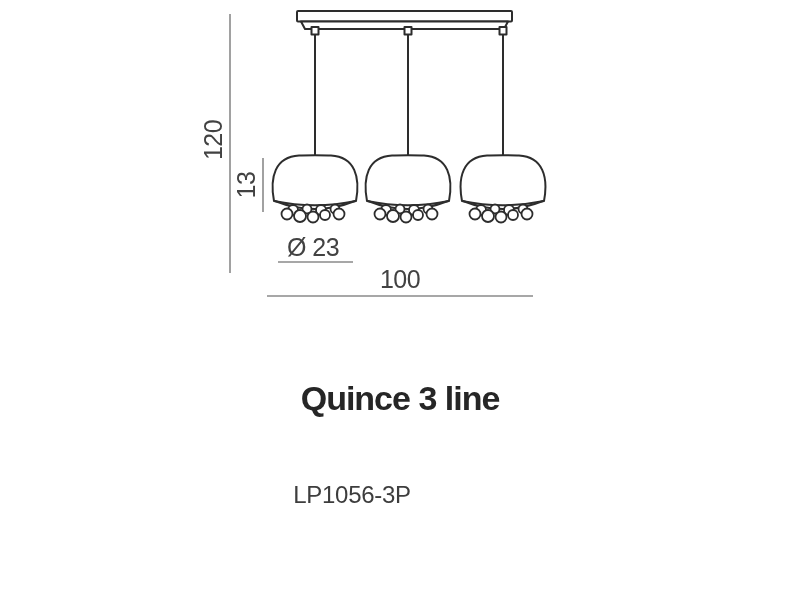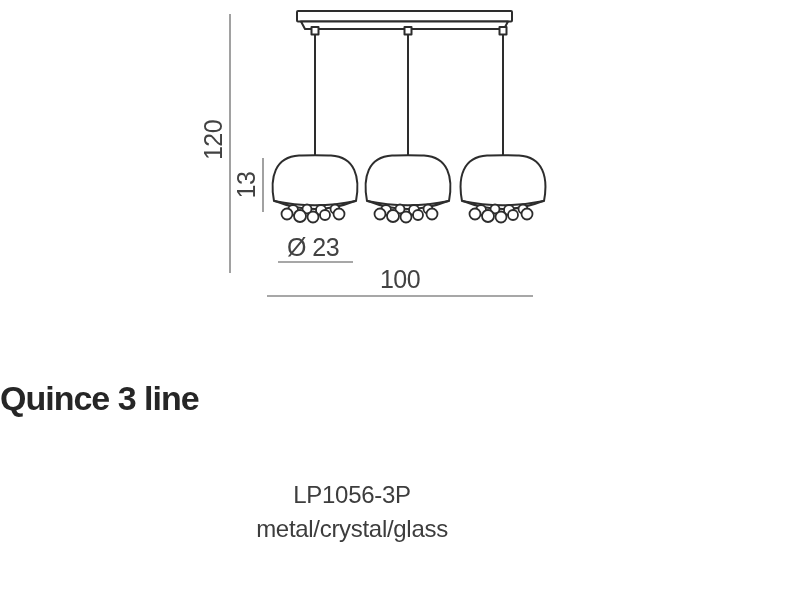--- a/index.html
+++ b/index.html
@@ -48,20 +48,21 @@
     fill: #424242;
     font-family: "Liberation Sans", sans-serif;
     font-size: 25px;
     letter-spacing: -0.5px;
   }
   .product-title {
     position: absolute;
     top: 379px;
     left: 0;
     width: 800px;
+    text-align: center;
     font-size: 34px;
     font-weight: bold;
     letter-spacing: -1px;
     color: #262626;
   }
   .product-specs {
     position: absolute;
     top: 478px;
     left: 0;
     width: 704px;
@@ -135,16 +136,15 @@
     <g>
       <line class="dim-line" x1="267" y1="296" x2="533" y2="296"></line>
       <text class="dim-text" x="400" y="288" text-anchor="middle">100</text>
     </g>
   </svg>
 
   <div class="product-title">Quince 3 line</div>
 
   <div class="product-specs">
     <div>LP1056-3P</div>
-    <div>metal/crystal/glass</div>
   </div>
 
 </div>
 
 </body></html>

